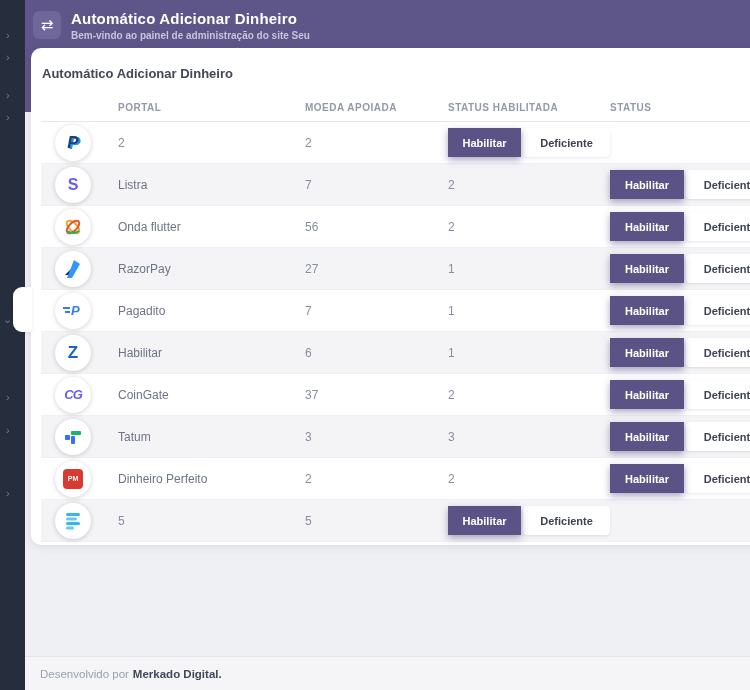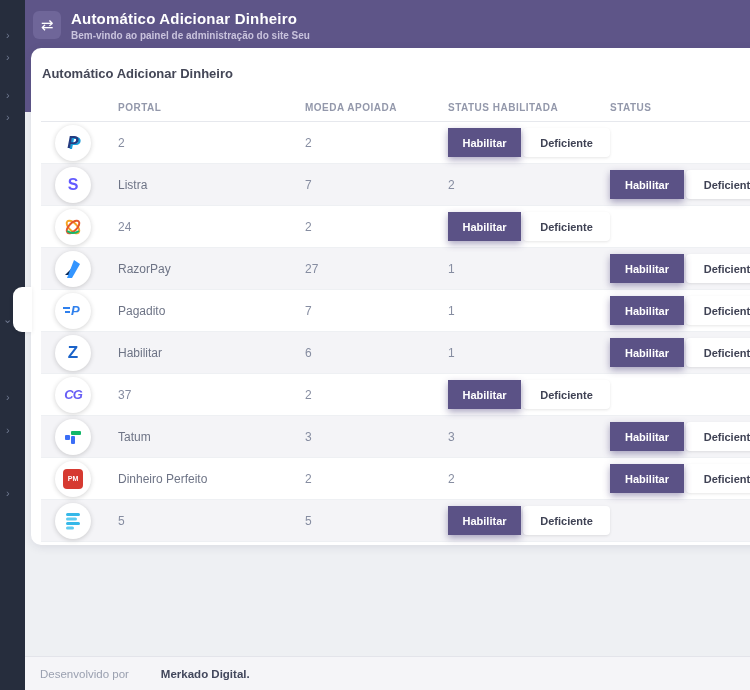--- a/index.html
+++ b/index.html
@@ -38,21 +38,21 @@
   .btns{display:flex;align-items:center;}
   .btn-en{width:74px;height:29px;background:#5b5286;color:#fff;font-size:11px;font-weight:700;
     border:none;border-radius:0;box-shadow:0 3px 7px rgba(70,60,120,.45);cursor:pointer;
     font-family:inherit;position:relative;z-index:1;}
   .btn-dis{width:88px;height:29px;background:#ffffff;color:#3f4254;font-size:11px;font-weight:600;
     border:none;border-radius:4px;margin-left:2px;box-shadow:0 1px 3px rgba(0,0,0,.10);
     cursor:pointer;font-family:inherit;}
   
   .footer{position:absolute;left:25px;width:725px;top:656px;height:34px;background:#f5f5f8;
     border-top:1px solid #e3e4ea;display:flex;align-items:center;padding-left:15px;
-    box-sizing:border-box;font-size:11.5px;color:#9aa0b0;z-index:1;gap:28px;}
+    box-sizing:border-box;font-size:11.5px;color:#9aa0b0;z-index:1;}
   .footer b{color:#42475c;margin-left:4px;}
   
   .g{line-height:1;font-family:"Liberation Sans",sans-serif;}
   .pp{font-size:17px;font-weight:800;font-style:italic;color:#253b80;text-shadow:2px 1px 0 #179bd7;}
   .st{font-size:16px;font-weight:800;color:#635bff;}
   .ssl{font-size:17px;font-weight:800;color:#1b63c9;}
   .cg{font-size:13px;font-weight:800;font-style:italic;color:#665df5;letter-spacing:-1px;}
   .pm{width:20px;height:20px;border-radius:4px;background:#d63a31;color:#fff;font-size:7px;
     font-weight:700;display:flex;align-items:center;justify-content:center;}
 </style>
@@ -127,21 +127,22 @@
   <div class="trow">
     <div class="cell">
           <div class="picon">
             <svg width="22" height="22" viewBox="0 0 22 22" fill="none">
               <ellipse cx="11" cy="11" rx="8" ry="4" stroke="#f5a623" stroke-width="2" transform="rotate(45 11 11)"></ellipse>
               <ellipse cx="11" cy="11" rx="8" ry="4" stroke="#e4572e" stroke-width="2" transform="rotate(-45 11 11)"></ellipse>
               <path d="M5 15 Q11 19 17 15" stroke="#12b76a" stroke-width="2"></path>
             </svg>
           </div>
         </div>
-    <div class="cell num">24</div>
+    <div class="cell">Onda flutter</div>
+    <div class="cell num">56</div>
     <div class="cell num">2</div>
     <div class="cell btns">
       <button class="btn-en">Habilitar</button>
       <button class="btn-dis">Deficiente</button>
     </div>
   </div>
 
   <div class="trow">
     <div class="cell">
           <div class="picon">
@@ -193,20 +194,21 @@
       <button class="btn-dis">Deficiente</button>
     </div>
   </div>
 
   <div class="trow">
     <div class="cell">
           <div class="picon">
             <span class="g cg">CG</span>
           </div>
         </div>
+    <div class="cell">CoinGate</div>
     <div class="cell num">37</div>
     <div class="cell num">2</div>
     <div class="cell btns">
       <button class="btn-en">Habilitar</button>
       <button class="btn-dis">Deficiente</button>
     </div>
   </div>
 
   <div class="trow">
     <div class="cell">

